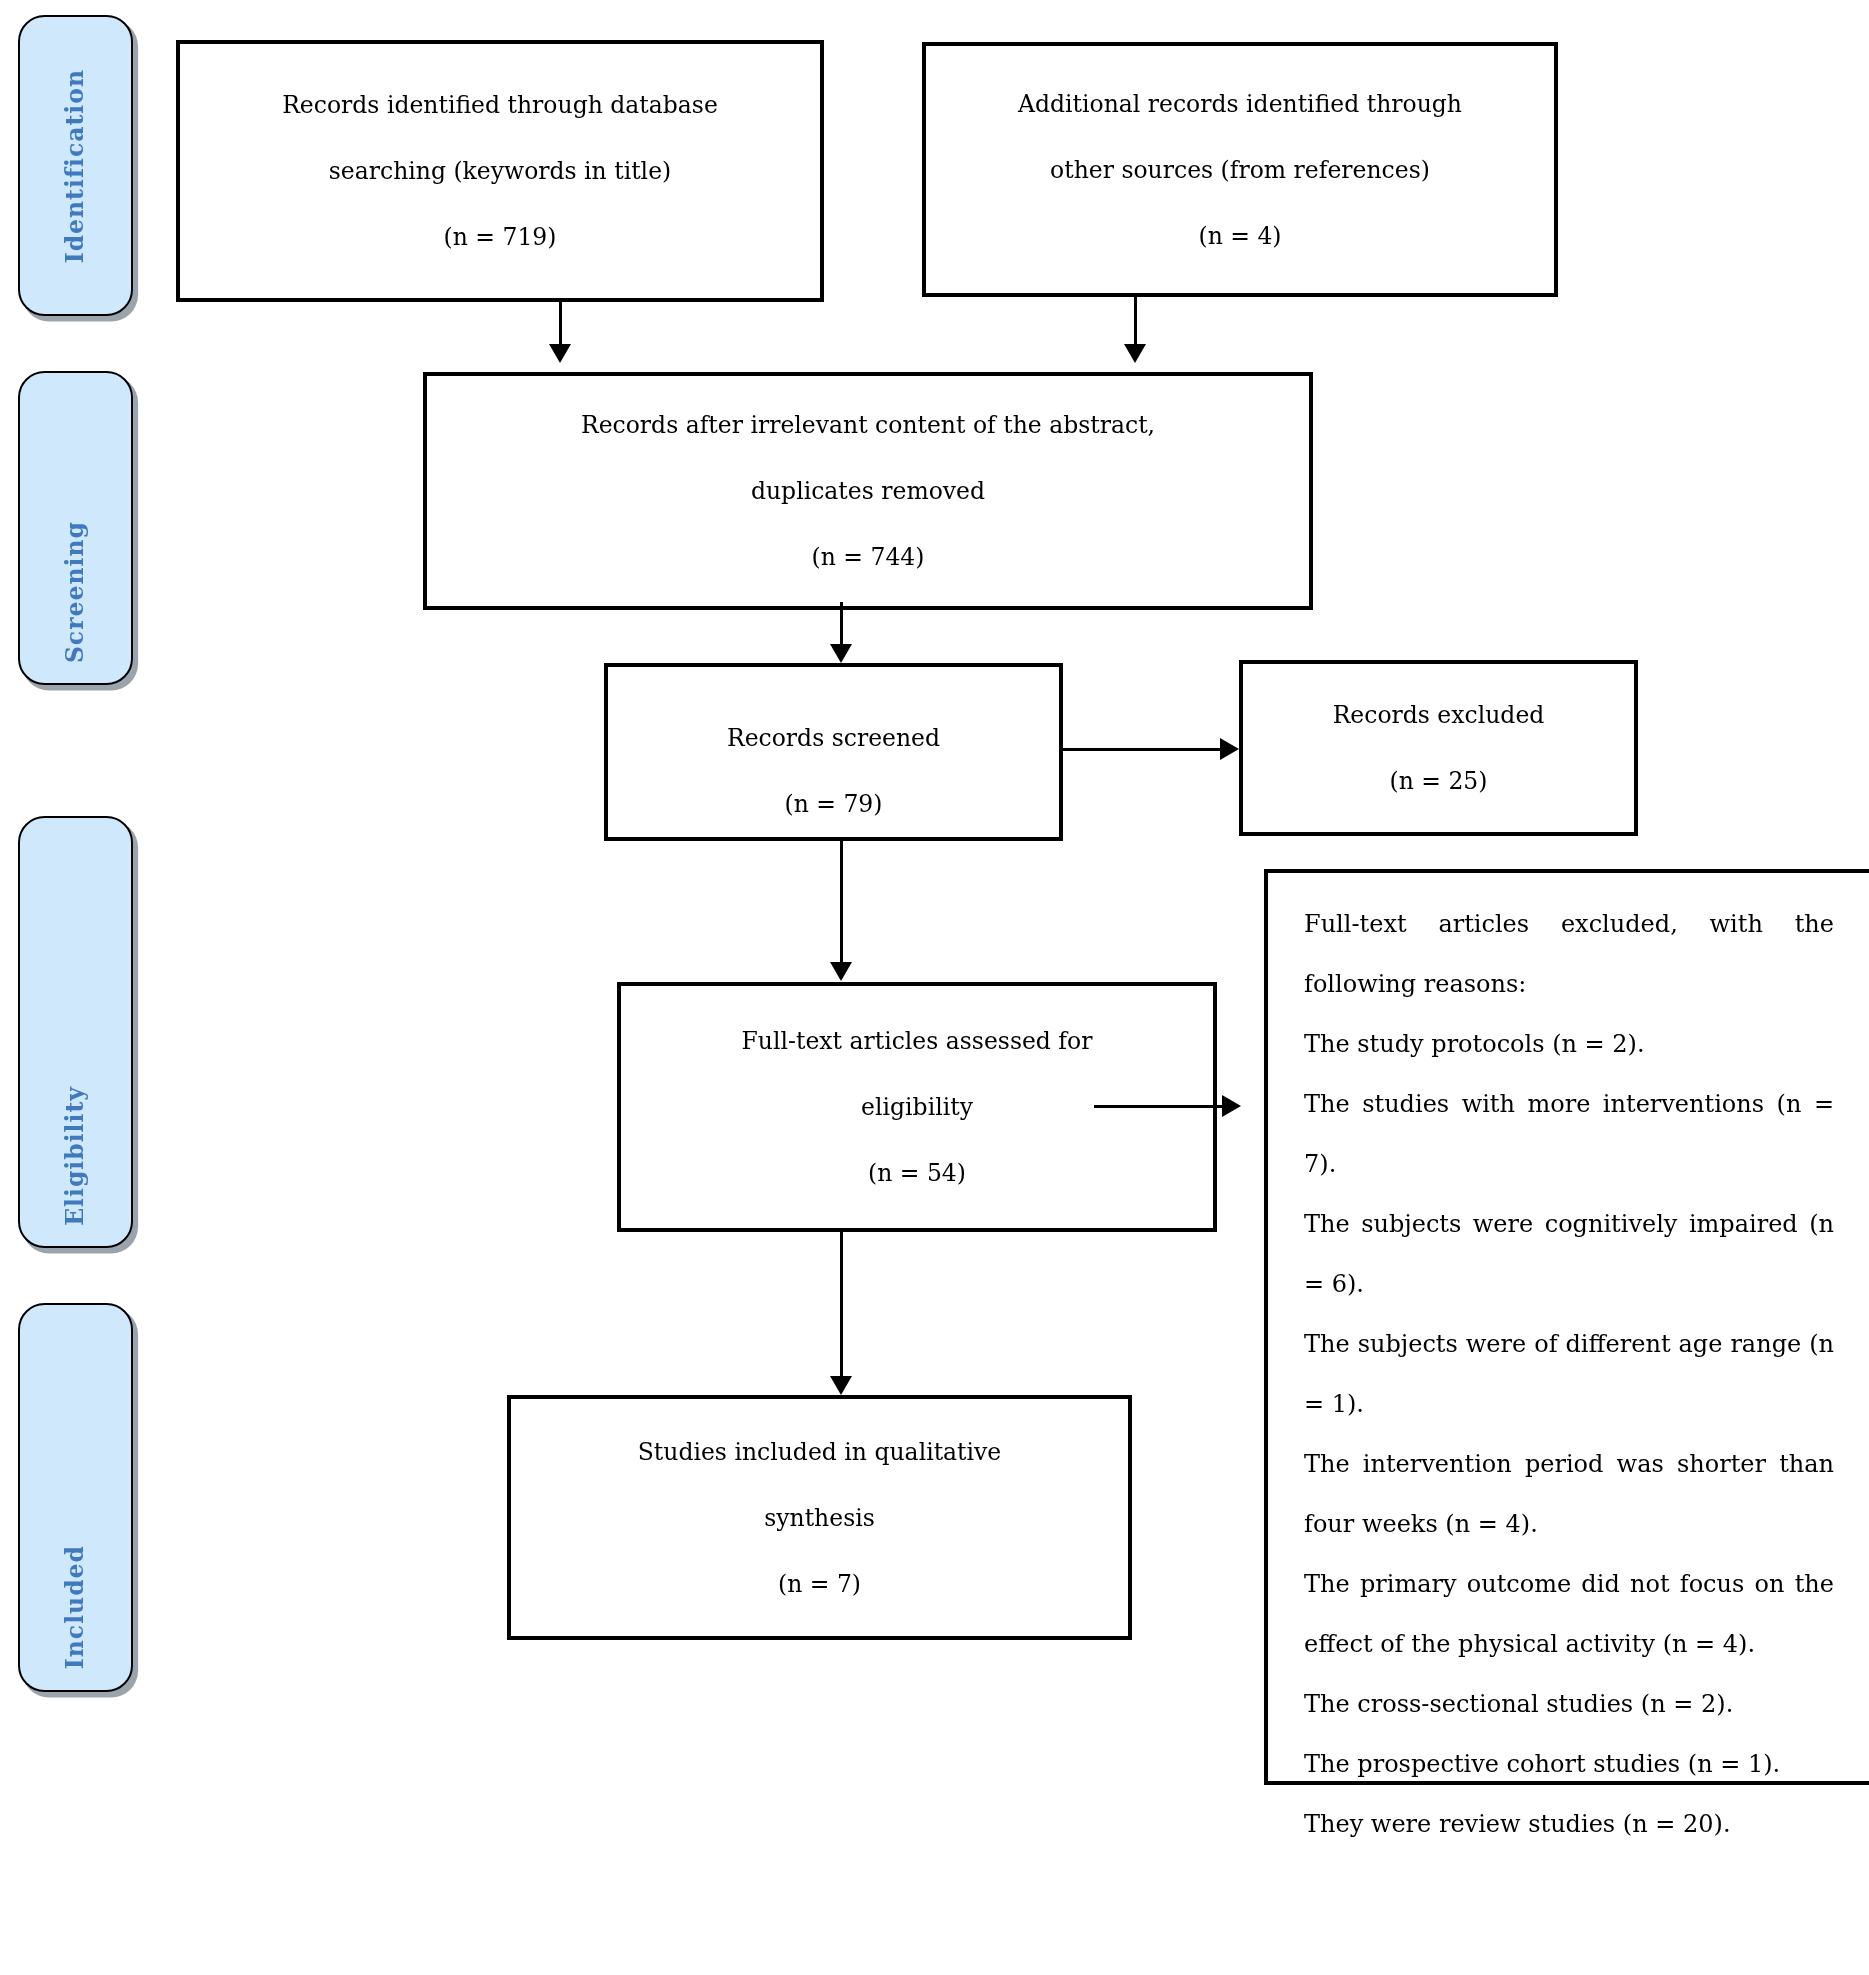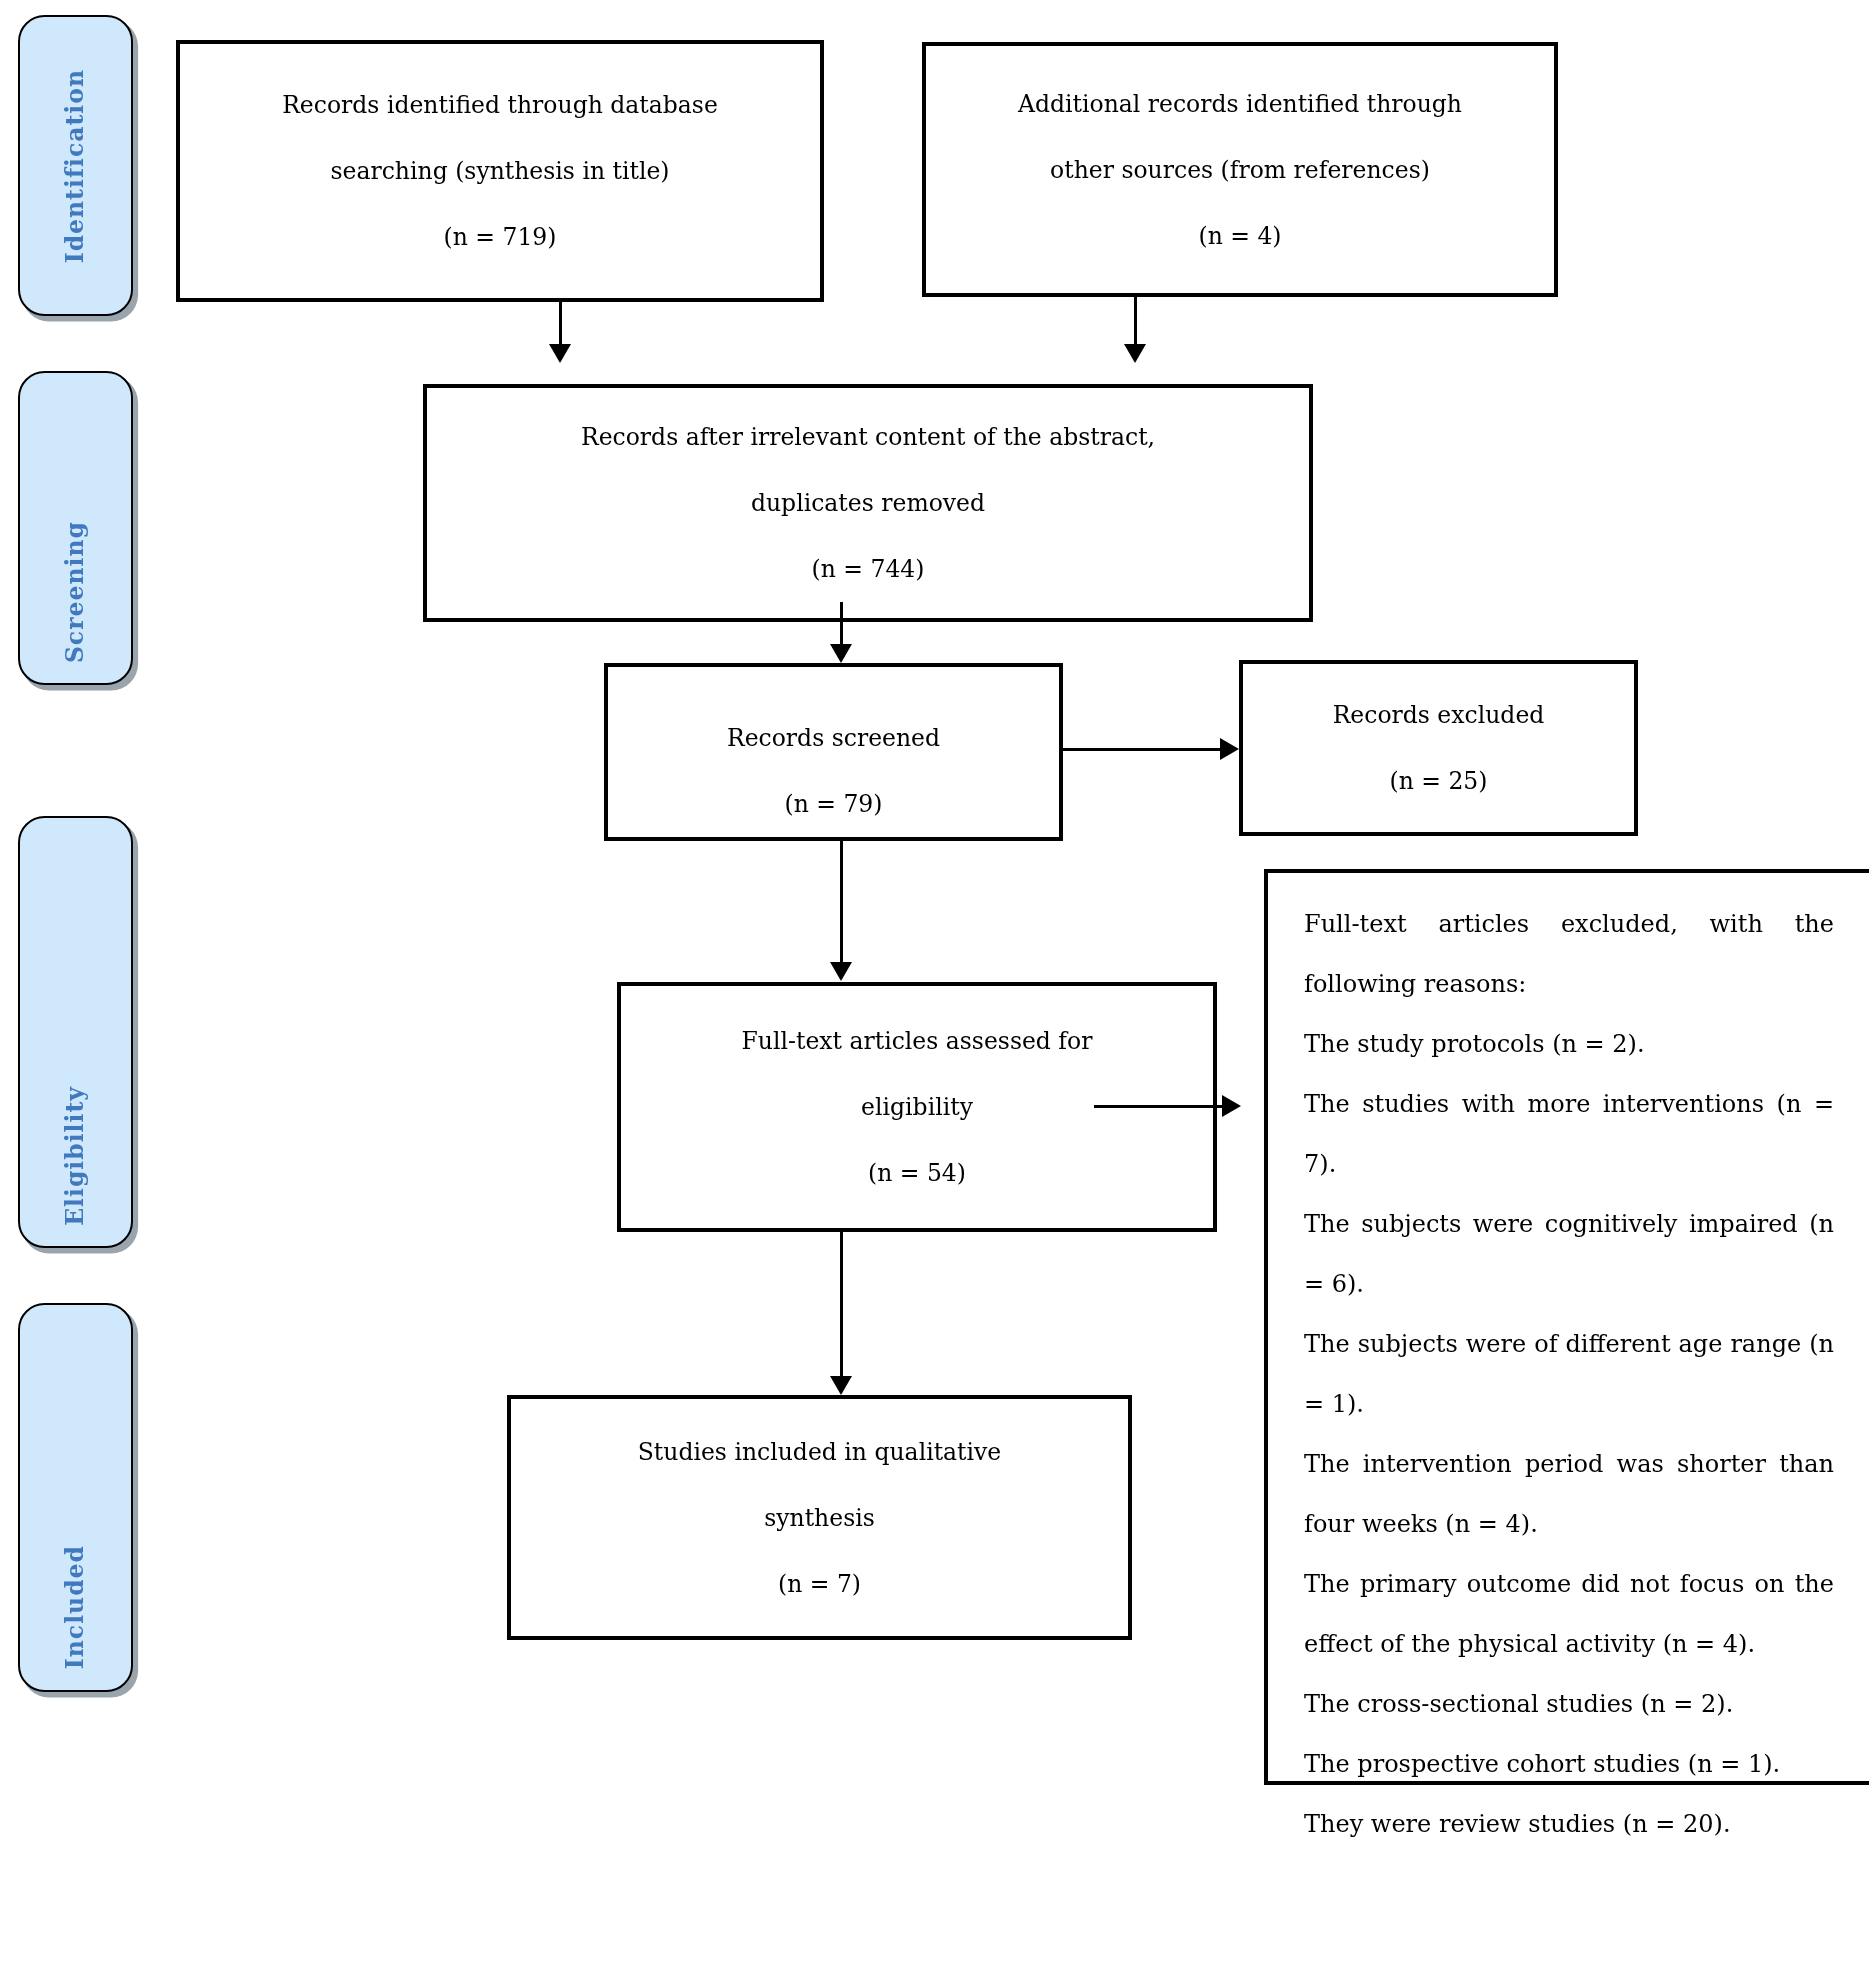--- a/index.html
+++ b/index.html
@@ -87,30 +87,30 @@
   </div>
   <div class="stage bottom" style="top:816px;height:432px;">
     <span class="lbl">Eligibility</span>
   </div>
   <div class="stage bottom" style="top:1303px;height:389px;">
     <span class="lbl">Included</span>
   </div>
 
   <div class="fbox" style="left:176px;top:40px;width:648px;height:262px;">
     <div class="line">Records identified through database</div>
-    <div class="line">searching (synthesis in title)</div>
+    <div class="line">searching (keywords in title)</div>
     <div class="line">(n = 719)</div>
   </div>
   <div class="fbox" style="left:922px;top:42px;width:636px;height:255px;">
     <div class="line">Additional records identified through</div>
     <div class="line">other sources (from references)</div>
     <div class="line">(n = 4)</div>
   </div>
 
-  <div class="fbox" style="left:423px;top:384px;width:890px;height:238px;">
+  <div class="fbox" style="left:423px;top:372px;width:890px;height:238px;">
     <div class="line">Records after irrelevant content of the abstract,</div>
     <div class="line">duplicates removed</div>
     <div class="line">(n = 744)</div>
   </div>
 
   <div class="fbox" style="left:604px;top:663px;width:459px;height:178px;justify-content:flex-end;">
     <div class="line">Records screened</div>
     <div class="line">(n = 79)</div>
   </div>
   <div class="fbox" style="left:1239px;top:660px;width:399px;height:176px;">

